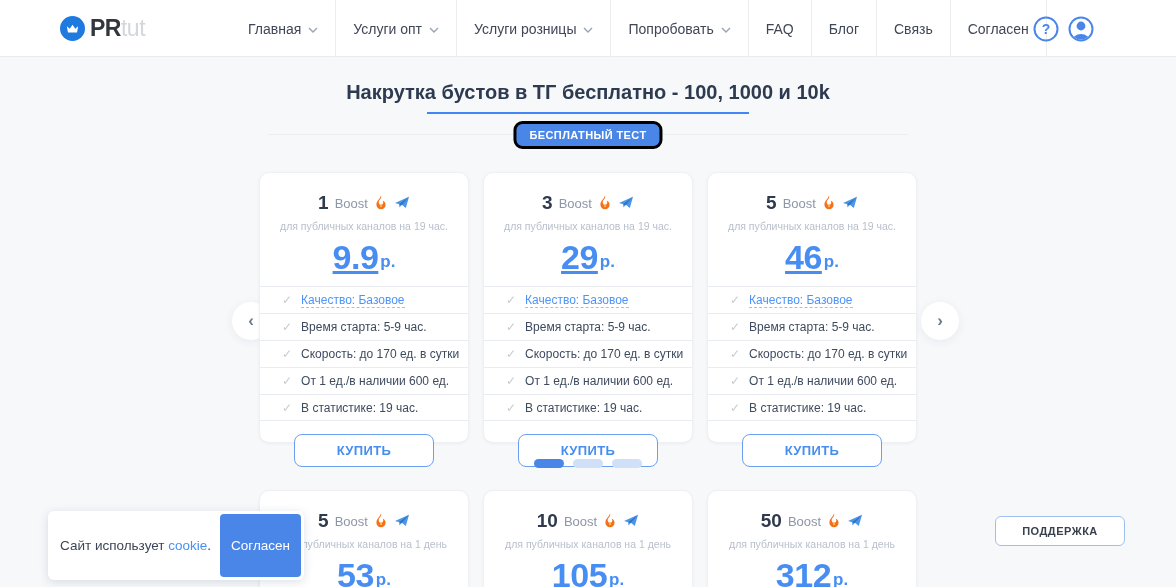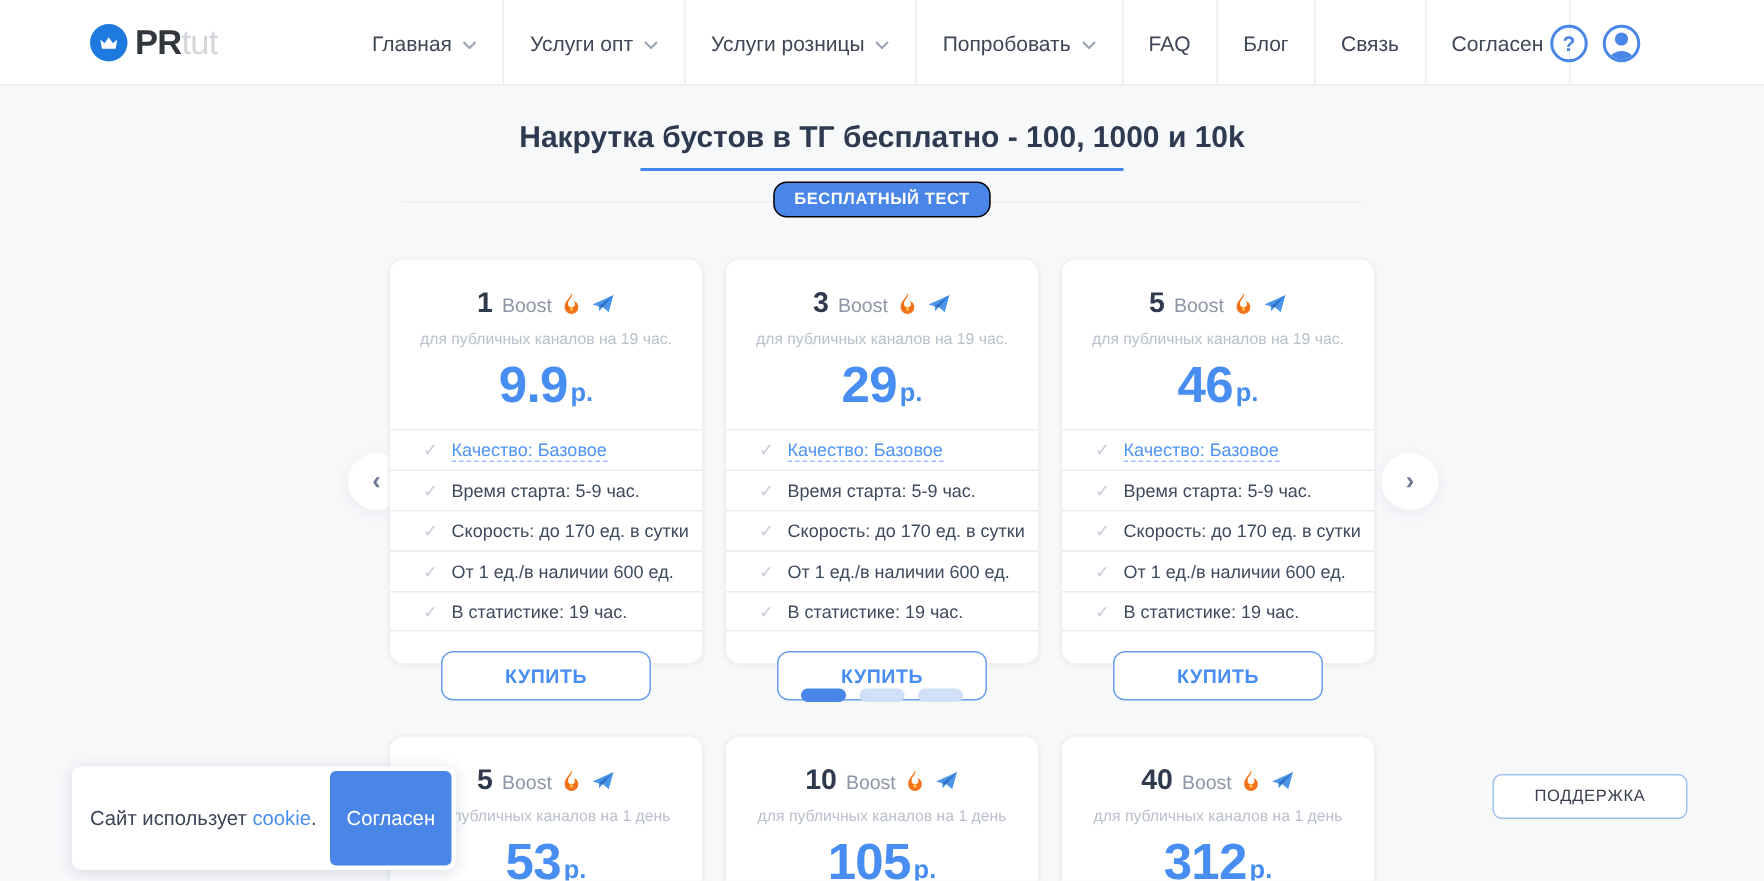--- a/index.html
+++ b/index.html
@@ -46,39 +46,39 @@
     width:322px; height:2px; background:#4285f4;
   }
   .test-row { position:absolute; top:121px; left:0; width:100%; height:26px; }
   .test-row .rule {
     position:absolute; top:13px; left:268px; width:640px; height:1px; background:#ebedf0;
   }
   .free-test-btn {
     position:absolute; left:50%; transform:translateX(-50%); top:0;
     background:var(--accent); color:#fff; font-family:inherit;
     font-size:11px; font-weight:bold; letter-spacing:.4px;
-    border:1px solid #000000; border-radius:9px; padding:5px 13px; cursor:pointer;
+    border:3px solid #000000; border-radius:9px; padding:5px 13px; cursor:pointer;
   }
 
   
   .cards-row { position:absolute; left:259px; display:flex; gap:14px; }
   .cards-row1 { top:172px; }
   .cards-row2 { top:490px; }
   .card {
     width:210px; background:#fff; border:1px solid #eef0f3; border-radius:10px;
     box-shadow:0 1px 3px rgba(40,60,90,.06); text-align:center; padding-top:19px;
   }
   .cards-row1 .card { height:271px; }
   .cards-row2 .card { height:280px; }
   .card-title { display:flex; align-items:center; justify-content:center; gap:6px; }
   .card-qty  { font-size:19px; font-weight:bold; color:#2f3a4d; }
   .card-unit { font-size:13px; color:#8d96a6; }
   .card-sub  { margin-top:6px; font-size:10.5px; color:#b9c0cc; }
   .card-price { margin-top:8px; display:flex; justify-content:center; align-items:flex-end; }
-  .price-amount { font-size:34px; font-weight:bold; color:var(--price-blue); letter-spacing:-.5px; line-height:1; }
+  .price-amount { font-size:34px; font-weight:bold; color:var(--price-blue); letter-spacing:-.5px; line-height:1;text-decoration:underline; }
   .price-cur    { font-size:17px; font-weight:bold; color:var(--price-blue); margin-left:2px; padding-bottom:2px; }
   .features { list-style:none; margin-top:12px; }
   .feature {
     display:flex; align-items:center; height:27px; padding-left:22px;
     border-top:1px solid #e9ebf0; font-size:12px; color:#3e4a5e;
   }
   .feature:last-child { border-bottom:1px solid #e9ebf0; }
   .feature .check { color:#c6ccd6; margin-right:9px; font-size:12px; }
   .feature-link { color:var(--link-blue); border-bottom:1px dashed #9cc0f5; cursor:pointer; }
   .buy-btn {
@@ -110,21 +110,21 @@
   .cookie-link { color:#4a90f2; cursor:pointer; }
   .cookie-accept {
     margin-left:9px; background:var(--accent); color:#fff; font-family:inherit;
     font-size:13.5px; border:none; border-radius:4px; padding:24px 11px; cursor:pointer;text-align:right;
   }
 
   
   .support-btn {
     position:absolute; left:995px; top:516px; width:130px; height:30px;
     background:#fff; border:1px solid #9fc0ee; border-radius:6px;
-    font-family:inherit; font-size:11px; font-weight:normal; letter-spacing:.5px;
+    font-family:inherit; font-size:11px; font-weight:bold; letter-spacing:.5px;
     color:#39404e; cursor:pointer;
   }
 </style>
 </head>
 <body style="--accent: #4a86e8; --price-blue: #478df2; --link-blue: #4e94f5;">
 
 <header class="navbar">
   <div class="logo">
     <span class="logo-circle">
       <svg width="15" height="15" viewBox="0 0 24 24">
@@ -359,21 +359,21 @@
         </svg>
       </div>
       <div class="card-sub">для публичных каналов на 1 день</div>
       <div class="card-price">
         <span class="price-amount">105</span>
         <span class="price-cur">р.</span>
       </div>
     </div>
     <div class="card">
       <div class="card-title">
-        <span class="card-qty">40</span>
+        <span class="card-qty">50</span>
         <span class="card-unit">Boost</span>
         <svg width="14" height="16" viewBox="0 0 24 28">
           <path d="M12 1c2 5-4 7-4 12a4 4 0 0 0 8 0c0-2-1.2-3.4-1.2-3.4 3.4 1.4 5.2 4.6 5.2 7.4a8 8 0 0 1-16 0C4 10 10 7.5 12 1z" fill="#f4711c"></path>
           <path d="M12 14c1.4 2-1.8 3-1.8 5.4a1.9 1.9 0 1 0 3.8 0c0-2.4-3.2-3.4-2-5.4z" fill="#fcbf49"></path>
         </svg>
         <svg width="16" height="14" viewBox="0 0 24 22">
           <path d="M1 11L23 1l-5 18-6.2-5.4L8 18l-.4-5.2z" fill="#4a96e8"></path>
           <path d="M7.6 12.8L23 1 11 14.5z" fill="#2f6fc4"></path>
         </svg>
       </div>

